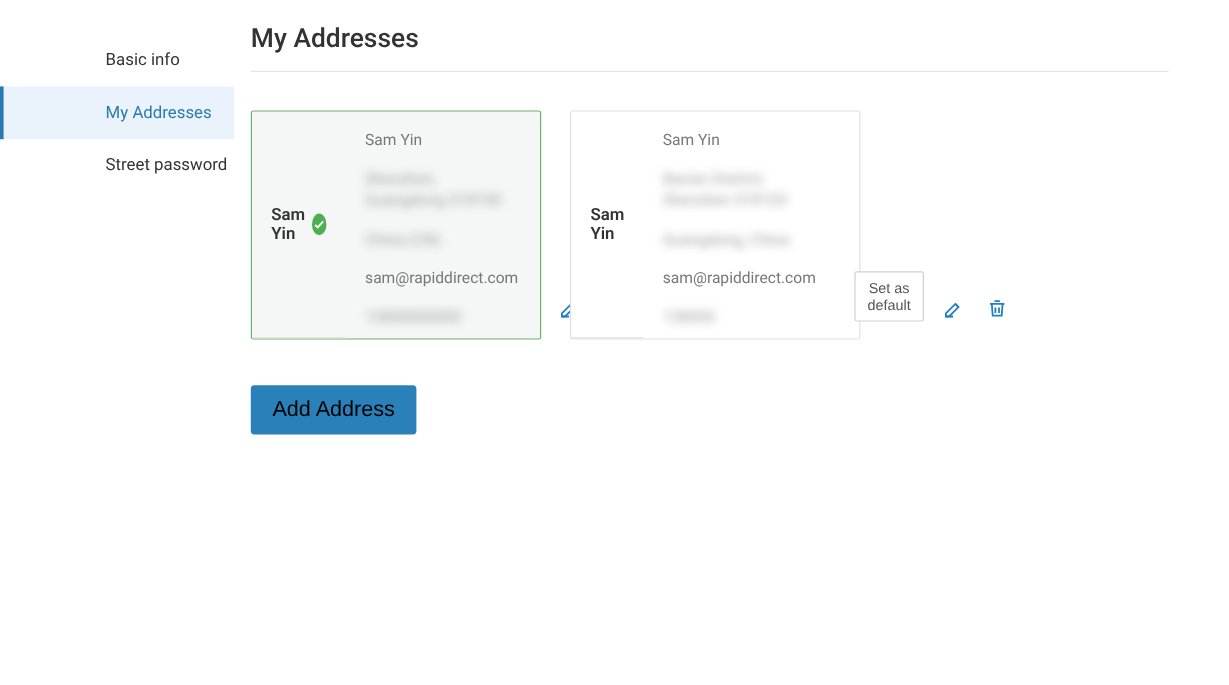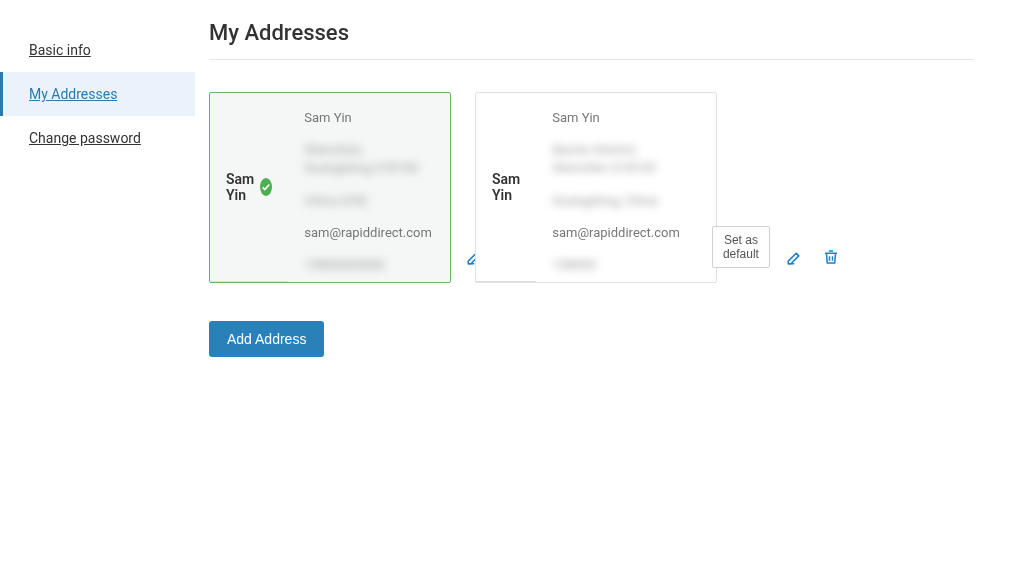--- a/index.html
+++ b/index.html
@@ -9,26 +9,25 @@
       color: #333;
       font-size: 14px;
     }
     .layout { display: flex; min-height: 571px; }
     .sidebar {
       width: 195px;
       padding-top: 28px;
       flex-shrink: 0;
     }
     .sidebar-item {
-      padding: 14px 0 14px 26px;
+      padding: 14px 0 14px 85px;
       cursor: pointer;
       color: #333;
       font-size: 14px;
       border-left: 3px solid transparent;
-      text-decoration: underline;
     }
     .sidebar-item.active {
       background: #eaf3fb;
       color: #2a7ab0;
       border-left: 3px solid #2a7ab0;
     }
     .main {
       flex: 1;
       padding: 20px 50px 30px 14px;
     }
@@ -101,41 +100,41 @@
     }
     .icon-btn {
       background: none; border: none; padding: 2px; cursor: pointer;
       color: #2180c0;
       display: inline-flex;
     }
     .icon-btn svg { width: 18px; height: 18px; }
     .add-btn {
       margin-top: 38px;
       background: #2a80b9;
-      color: #ffffff;
+      color: #000000;
       border: none;
       padding: 10px 18px;
-      font-size: 14px;
+      font-size: 18px;
       border-radius: 3px;
       cursor: pointer;
     }
   </style>
 </head>
 <body>
 
 <div class="layout">
   <nav class="sidebar">
     <div class="sidebar-item">
       <span>Basic info</span>
     </div>
     <div class="sidebar-item active">
       <span>My Addresses</span>
     </div>
     <div class="sidebar-item">
-      <span>Change password</span>
+      <span>Street password</span>
     </div>
   </nav>
 
   <main class="main">
     <h1 class="page-title">My Addresses</h1>
     <hr class="divider">
 
     <div class="cards-row">
 
       <div class="card default">

